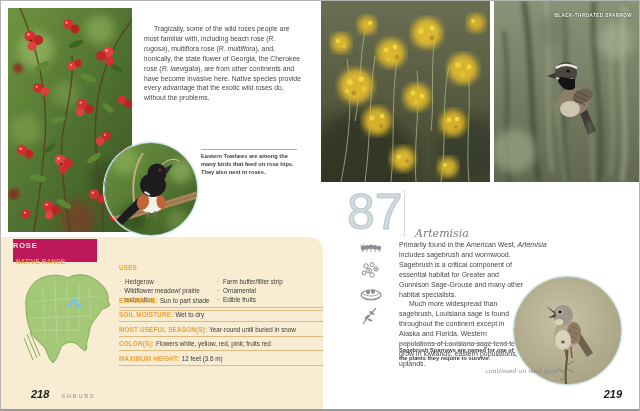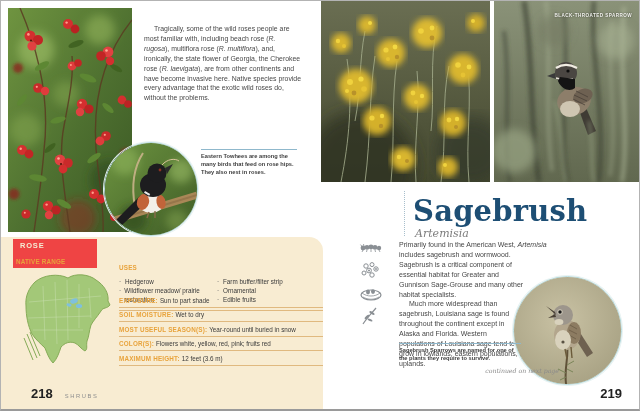--- a/index.html
+++ b/index.html
@@ -18,37 +18,37 @@
   .towhee-circle{left:103px;top:141px;width:92px;height:92px;}
   .sagesparrow-circle{left:512px;top:275px;width:107px;height:107px;}
   
   .intro-text{left:143px;top:23px;width:158px;font-size:6.9px;line-height:9.9px;color:#474747;
               text-indent:10px;text-align:left;}
   .caption{font-size:5.7px;line-height:7.8px;font-weight:bold;color:#3c3c3c;border-top:1px solid #8fb8cc;
            padding-top:3px;}
   .towhee-caption{left:200px;top:148px;width:96px;}
   
   .cream-panel{left:0;top:236px;width:322px;height:175px;background:#f8ecd2;border-top-right-radius:14px;}
-  .rose-bar{left:12px;top:238px;width:84px;height:29px;background:#ef4444;color:#f4ead2;
-            font-size:7.5px;font-weight:bold;letter-spacing:.8px;line-height:13px;padding-left:7px;box-sizing:border-box;}
+  .rose-bar{left:12px;top:238px;width:84px;height:23px;background:#be185d;color:#f4ead2;
+            font-size:7.5px;font-weight:bold;letter-spacing:.8px;line-height:13px;box-sizing:border-box;}
   .orange-label{color:#e8a33c;font-weight:bold;font-size:6.3px;letter-spacing:.2px;}
   .native-range-label{left:15px;top:257px;}
   .map-box{left:12px;top:267px;width:105px;height:100px;}
   .uses-block{left:118px;top:255px;width:204px;border-bottom:1px solid #e0b97f;padding-bottom:6px;}
   .uses-cols{display:flex;margin-top:3px;}
   .uses-col{font-size:6.3px;line-height:9px;color:#3a3a3a;}
   .uses-col.c1{width:98px;}
   .uses-col.c2{width:106px;}
   .use-item{display:flex;}
   .use-item .bullet{width:6px;color:#6b6b6b;}
   .fact-rows{left:118px;top:292px;width:204px;}
   .fact-row{border-bottom:1px solid #e0b97f;padding:3.5px 0 3px 0;font-size:6.3px;color:#3a3a3a;}
   .fact-row .orange-label{margin-right:2px;}
   .footer-left{left:30px;top:383px;}
-  .page-num{font-size:13px;font-weight:bold;color:#222;}
+  .page-num{font-size:11px;font-weight:bold;color:#222;font-style:italic;}
   .section-label{font-size:5.8px;letter-spacing:1.6px;color:#8f8f8f;margin-left:12px;}
   .footer-right{right:17px;top:383px;margin-left:44px;}
   
   .entry-number{left:346px;top:186px;font-size:50px;line-height:50px;color:#d3dade;
                 font-family:"Liberation Sans",sans-serif;font-weight:400;-webkit-text-stroke:1px #b7c3cb;}
   .dotted-sep{left:403px;top:190px;height:45px;border-left:1.5px dotted #a8bfcc;}
   .entry-title{left:412px;top:193px;font-size:29px;font-weight:bold;color:#1d4e74;
                font-family:"DejaVu Serif","Liberation Serif",serif;letter-spacing:.2px;}
   .sci-name{left:414px;top:226px;font-size:11px;font-style:italic;color:#7c7c7c;
             font-family:"DejaVu Serif","Liberation Serif",serif;}
@@ -473,22 +473,22 @@
         <circle cx="-6" cy="-18" r="1.6" fill="#0c0c0c"></circle>
       </g>
       <g stroke="#9aa585" stroke-width="2" opacity=".8" fill="none" filter="url(#sb2)">
         <path d="M60,100 C70,130 66,160 72,181"></path>
         <path d="M95,120 C100,145 96,165 100,181"></path>
       </g>
     </svg>
   </div>
   <div class="abs photo-label">BLACK-THROATED SPARROW</div>
 
+  <div class="abs entry-number">87</div>
   <div class="abs dotted-sep"></div>
-  <div class="abs entry-title">Sagebrush</div>
   <div class="abs sci-name">Artemisia</div>
 
   <div class="abs icon-col">
     <div class="wv-icon">
       <svg width="24" height="12" viewBox="0 0 24 12">
         <g fill="#8a8f94">
             <circle cx="4" cy="7" r="2.4"></circle>
             <circle cx="8" cy="6.4" r="2.4"></circle>
             <circle cx="12" cy="6" r="2.4"></circle>
             <circle cx="16" cy="6.4" r="2.4"></circle>

